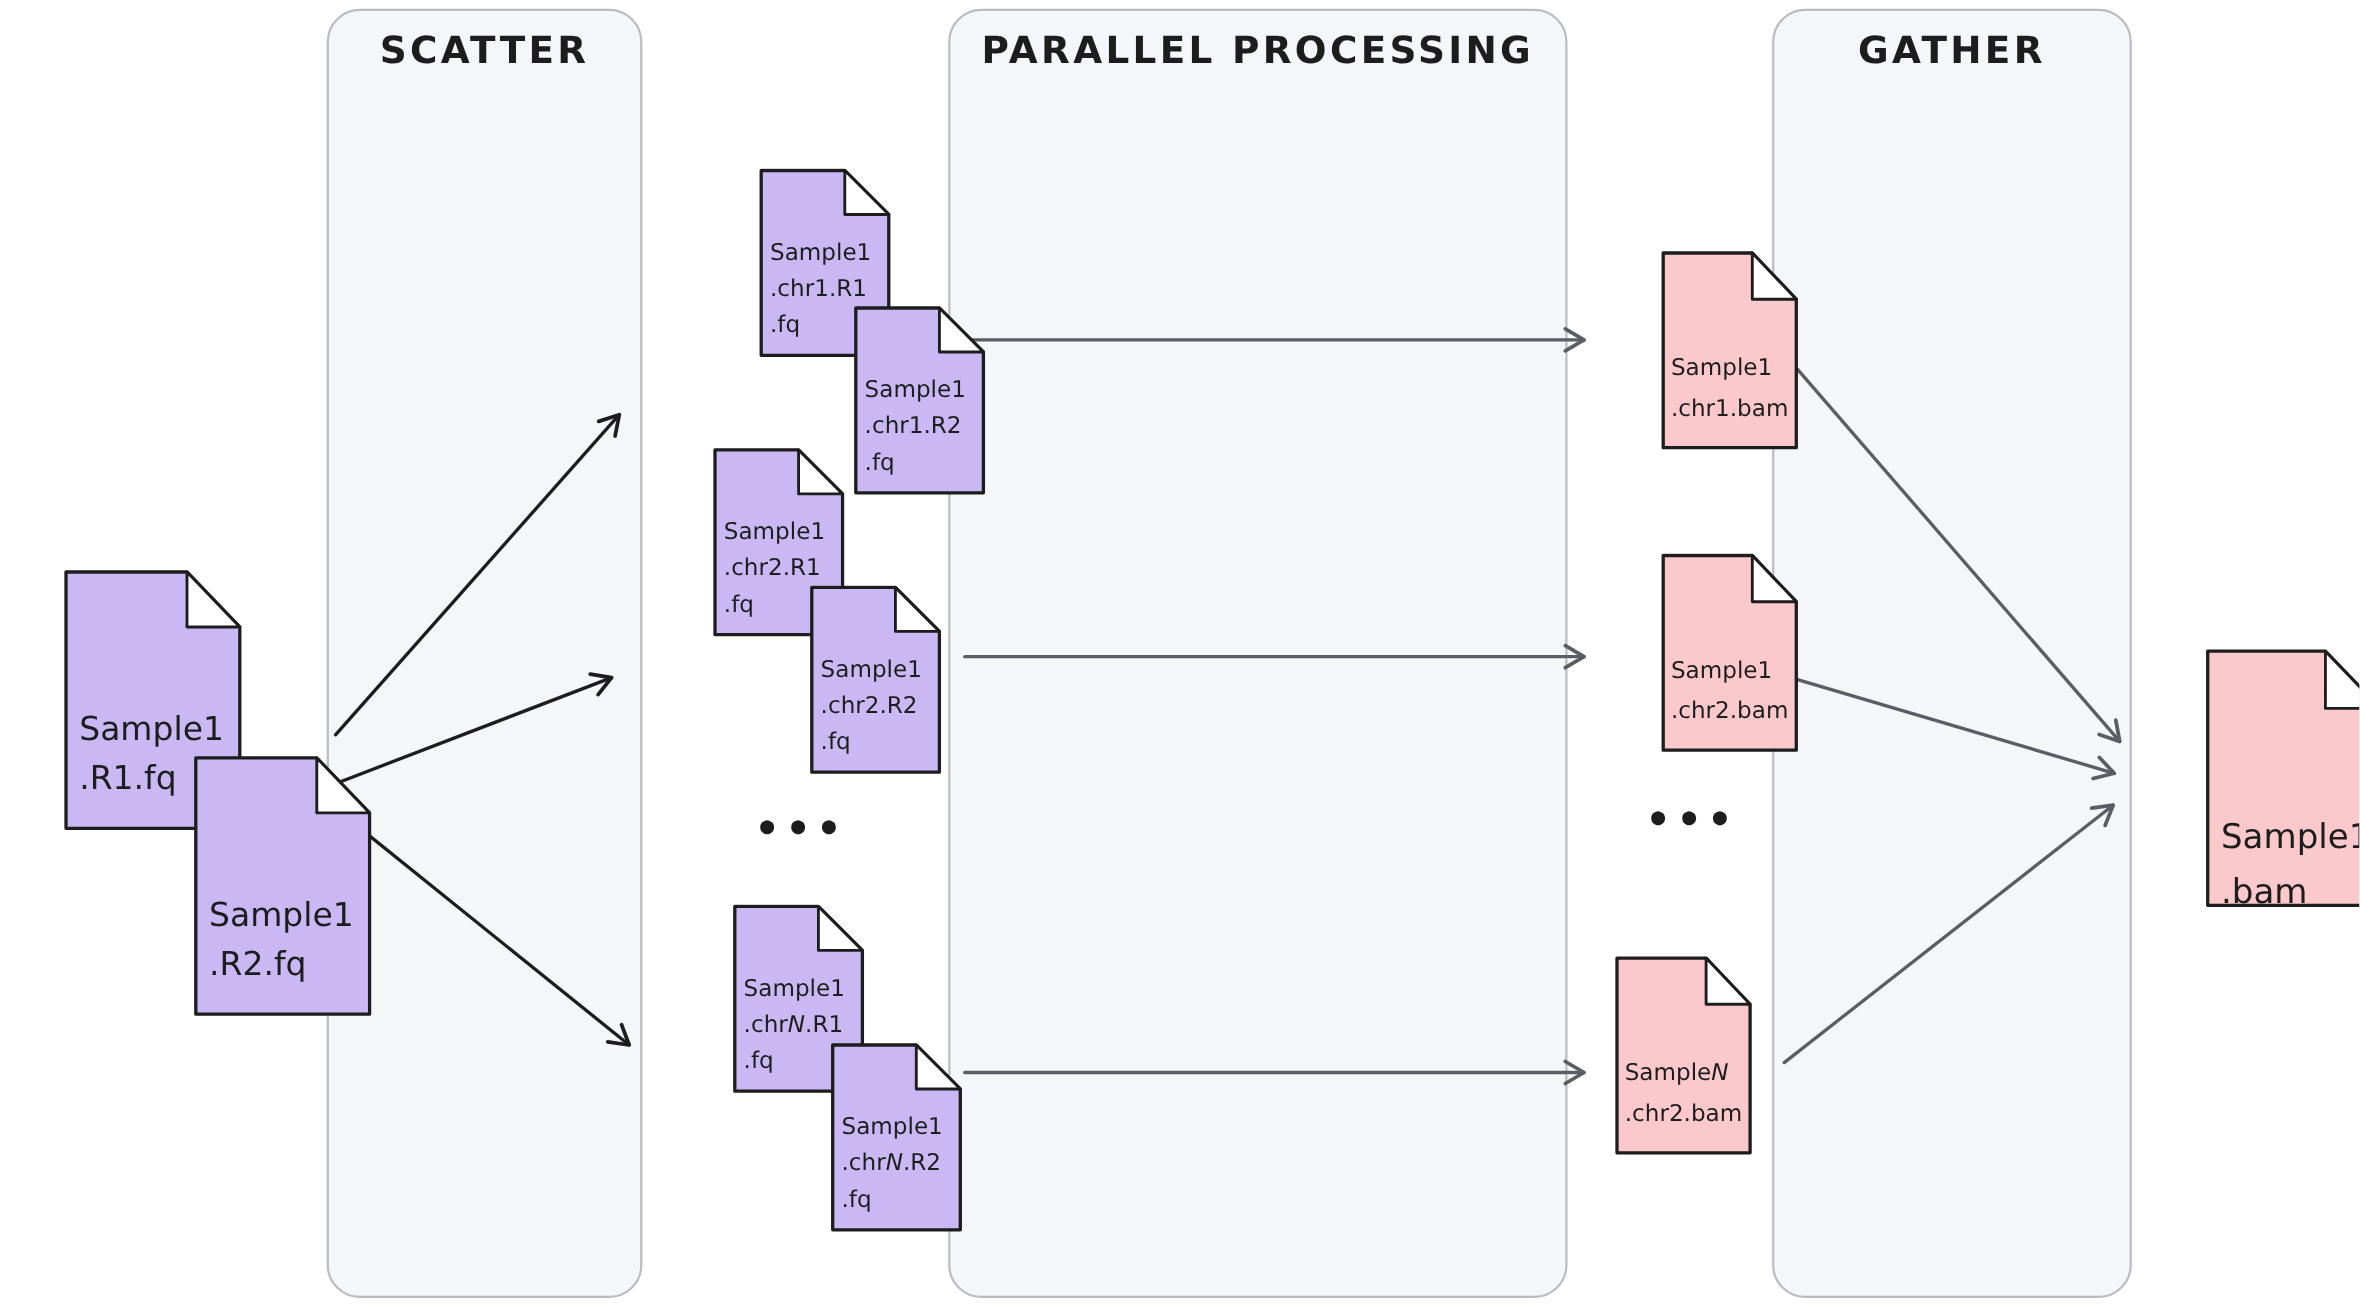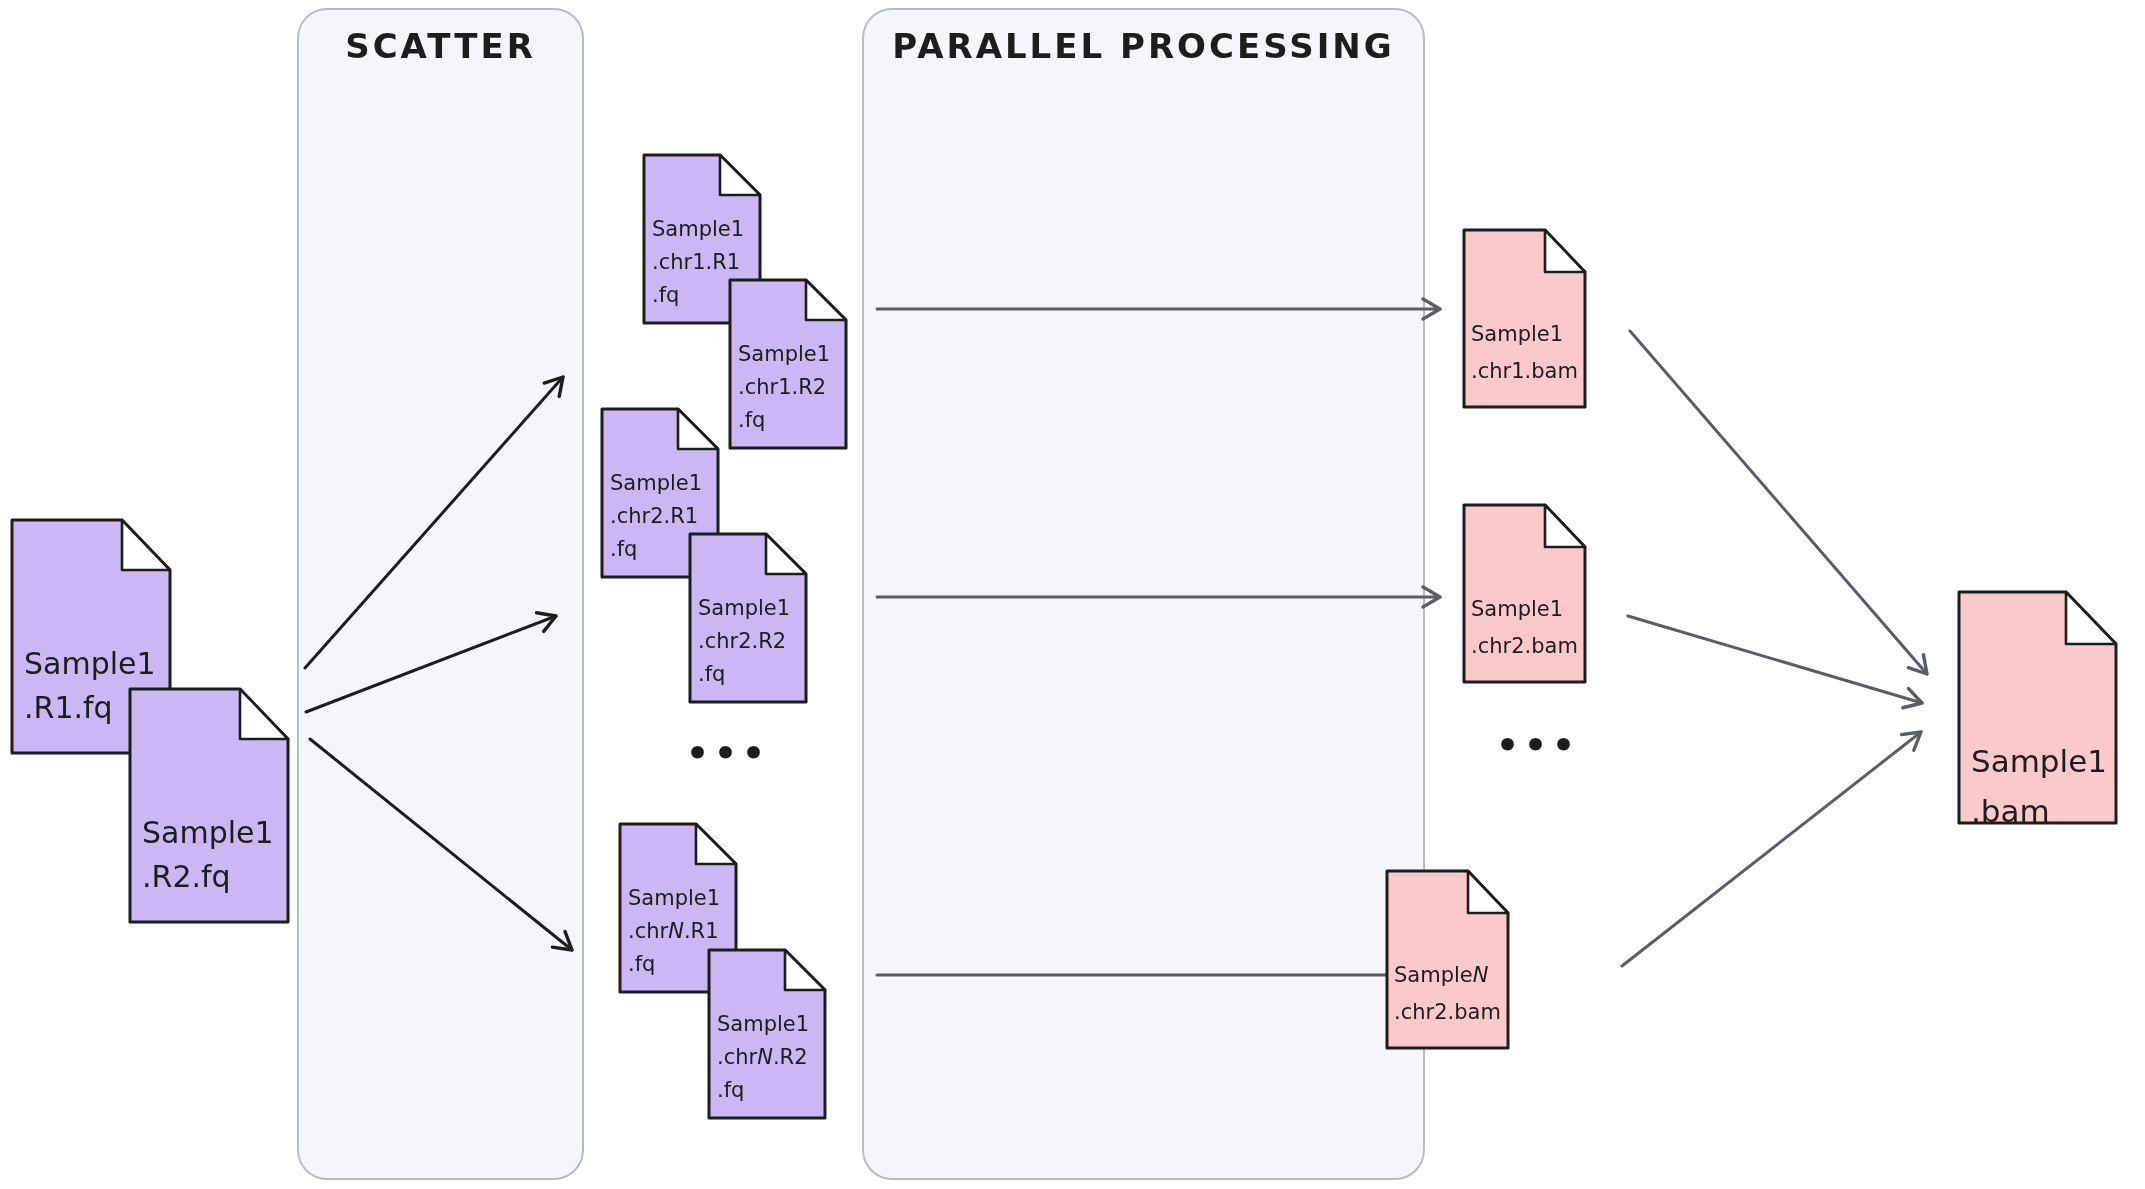--- a/index.html
+++ b/index.html
@@ -31,21 +31,21 @@
     color:var(--ink,#1d1d1d);
     white-space:nowrap;
   }
   
   svg.arrows{position:absolute;left:0;top:0;width:2145px;height:1189px;z-index:3;}
   .arrow-ink {stroke:var(--ink,#1d1d1d);stroke-width:3;fill:none;stroke-linecap:round;}
   .arrow-gray{stroke:var(--arrow_gray,#5a5d64);stroke-width:3;fill:none;stroke-linecap:round;}
   .mk-ink {stroke:var(--ink,#1d1d1d);fill:none;stroke-width:3.4;stroke-linecap:round;stroke-linejoin:round;}
   .mk-gray{stroke:var(--arrow_gray,#5a5d64);fill:none;stroke-width:3.4;stroke-linecap:round;stroke-linejoin:round;}
   
-  .file{position:absolute;z-index:4;}
+  .file{position:absolute;z-index:4;margin-left:48px;}
   .file svg.page{position:absolute;left:0;top:0;display:block;}
   .file .body{stroke:var(--ink,#1d1d1d);stroke-width:3;stroke-linejoin:round;}
   .file .flap{fill:var(--fold,#ffffff);stroke:var(--ink,#1d1d1d);stroke-width:2.6;stroke-linejoin:round;}
   .file.purple .body{fill:var(--purple,#c9b8f4);}
   .file.pink   .body{fill:var(--pink,#fbc8cc);}
   .file .label{position:absolute;white-space:nowrap;color:var(--ink,#1d1d1d);}
   .file .it, .file em{font-style:italic;font-weight:inherit;}
   .file-lg {width:162px;height:237px;}
   .file-lg .label{left:14px;top:124px;font-size:30px;line-height:44px;}
   .file-sm {width:120px;height:172px;}
@@ -65,20 +65,23 @@
 <body>
 
 <div class="canvas">
 
   <div class="panel panel-scatter">
     <div class="panel-title">SCATTER</div>
   </div>
   <div class="panel panel-parallel">
     <div class="panel-title">PARALLEL PROCESSING</div>
   </div>
+  <div class="panel panel-gather">
+    <div class="panel-title">GATHER</div>
+  </div>
 
   <svg class="arrows" viewBox="0 0 2145 1189">
     <defs>
       <marker id="ah-ink" markerUnits="userSpaceOnUse" markerWidth="44" markerHeight="34" viewBox="-22 -17 44 34" refX="0" refY="0" orient="auto">
         <path class="mk-ink" d="M-17,-10 L0,0 L-17,10"></path>
       </marker>
       <marker id="ah-gray" markerUnits="userSpaceOnUse" markerWidth="44" markerHeight="34" viewBox="-22 -17 44 34" refX="0" refY="0" orient="auto">
         <path class="mk-gray" d="M-17,-10 L0,0 L-17,10"></path>
       </marker>
     </defs>
@@ -203,21 +206,21 @@
       <path class="flap" d="M83 2 L123 44 L83 44 Z"></path>
     </svg>
     <div class="label">
       <div>Sample1</div>
       <div>.chr2.bam</div>
     </div>
   </div>
 
   <div class="dots" style="left:1496px;top:729px;">•••</div>
 
-  <div class="file file-bam pink" style="left:1385px;top:869px;">
+  <div class="file file-bam pink" style="left:1420px;top:869px;">
     <svg class="page" width="125" height="181" viewBox="0 0 125 181">
       <path class="body" d="M2 2 L83 2 L123 44 L123 179 L2 179 Z"></path>
       <path class="flap" d="M83 2 L123 44 L83 44 Z"></path>
     </svg>
     <div class="label">
       <div>Sample<span class="it">N</span></div>
       <div>.chr2.bam</div>
     </div>
   </div>
 

